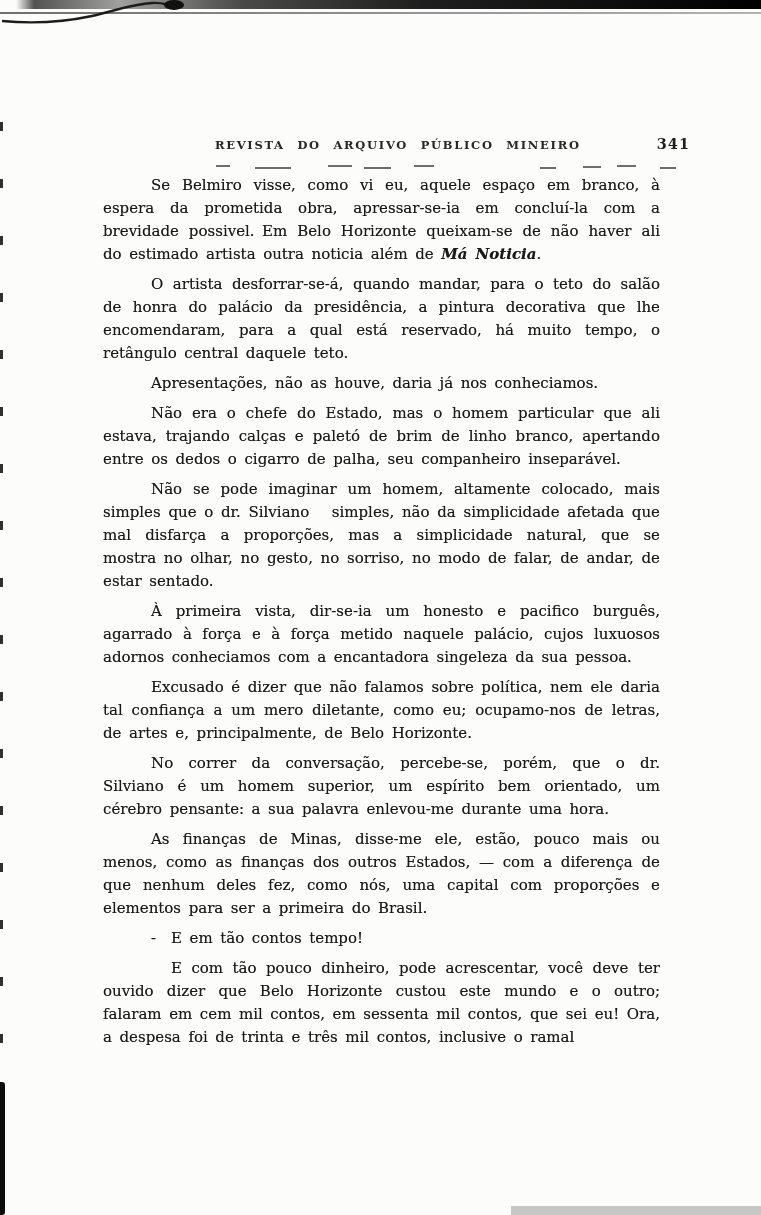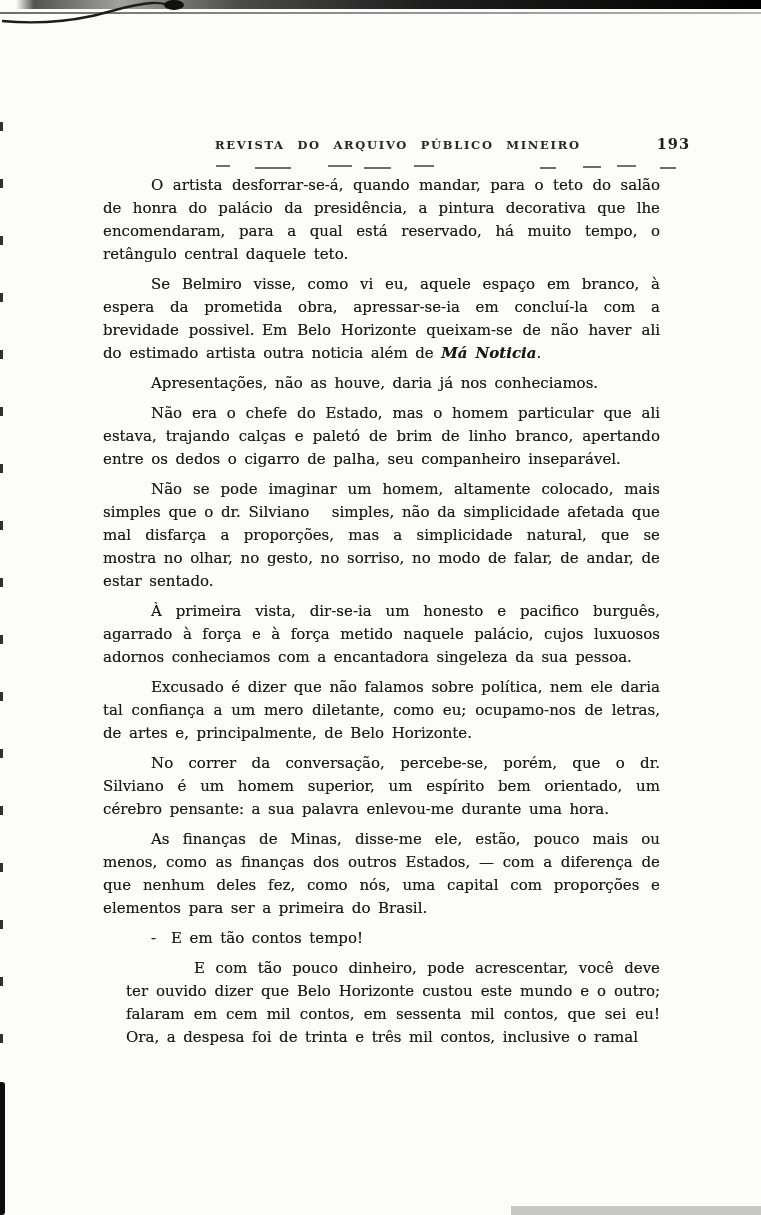--- a/index.html
+++ b/index.html
@@ -45,56 +45,56 @@
     font-size:14.5px;font-weight:bold;letter-spacing:1px;color:#1e1e1e;
   }
   
   .text{
     position:absolute;left:103px;top:174px;width:557px;
     font-size:15px;line-height:23px;text-align:justify;
     word-spacing:2.8px;color:#191919;
     text-shadow:0 0 .5px rgba(22,22,22,.55);
   }
   .text p{margin:0 0 7px 0;text-indent:48px;}
-  .text p.deep{text-indent:68px;margin-left:23px;}
+  .text p.deep{text-indent:68px;}
   em.bi{font-style:italic;font-weight:bold;}
 </style>
 </head>
 <body>
 
 <div class="sheet">
 
   <div class="top-band"></div>
   <div class="top-line"></div>
   <svg class="pen-stroke" width="210" height="28" viewBox="0 0 210 28">
     <path d="M2 21 C 34 24, 64 22, 92 16 C 118 10, 132 4, 152 3 C 162 2.4, 170 5, 175 9" stroke="#1c1c1c" stroke-width="2.4" fill="none"></path>
     <ellipse cx="174" cy="5" rx="10" ry="5" fill="#111"></ellipse>
   </svg>
   <div class="left-ticks"></div>
   <div class="left-strip"></div>
   <div class="bottom-band"></div>
 
   <div class="header">
     <span class="header-title">REVISTA DO ARQUIVO PÚBLICO MINEIRO</span>
-    <span class="page-num">193</span>
+    <span class="page-num">341</span>
   </div>
 
   <i class="dash" style="left:216px;top:165px;width:14px;"></i>
   <i class="dash" style="left:255px;top:167px;width:36px;"></i>
   <i class="dash" style="left:328px;top:165px;width:24px;"></i>
   <i class="dash" style="left:364px;top:167px;width:27px;"></i>
   <i class="dash" style="left:414px;top:165px;width:20px;"></i>
   <i class="dash" style="left:540px;top:167px;width:16px;"></i>
   <i class="dash" style="left:583px;top:166px;width:18px;"></i>
   <i class="dash" style="left:617px;top:165px;width:19px;"></i>
   <i class="dash" style="left:660px;top:167px;width:16px;"></i>
 
   <main class="text">
+    <p><span>Se Belmiro visse, como vi eu, aquele espaço em branco, à espera da prometida obra, apressar-se-ia em concluí-la com a brevidade possivel. Em Belo Horizonte queixam-se de não haver ali do estimado artista outra noticia além de </span><em class="bi">Má Noticia</em><span>.</span></p>
     <p>O artista desforrar-se-á, quando mandar, para o teto do salão de honra do palácio da presidência, a pintura decorativa que lhe encomendaram, para a qual está reservado, há muito tempo, o retângulo central daquele teto.</p>
-    <p><span>Se Belmiro visse, como vi eu, aquele espaço em branco, à espera da prometida obra, apressar-se-ia em concluí-la com a brevidade possivel. Em Belo Horizonte queixam-se de não haver ali do estimado artista outra noticia além de </span><em class="bi">Má Noticia</em><span>.</span></p>
     <p>Apresentações, não as houve, daria já nos conheciamos.</p>
     <p>Não era o chefe do Estado, mas o homem particular que ali estava, trajando calças e paletó de brim de linho branco, apertando entre os dedos o cigarro de palha, seu companheiro inseparável.</p>
     <p>Não se pode imaginar um homem, altamente colocado, mais simples que o dr. Silviano  simples, não da simplicidade afetada que mal disfarça a proporções, mas a simplicidade natural, que se mostra no olhar, no gesto, no sorriso, no modo de falar, de andar, de estar sentado.</p>
     <p>À primeira vista, dir-se-ia um honesto e pacifico burguês, agarrado à força e à força metido naquele palácio, cujos luxuosos adornos conheciamos com a encantadora singeleza da sua pessoa.</p>
     <p>Excusado é dizer que não falamos sobre política, nem ele daria tal confiança a um mero diletante, como eu; ocupamo-nos de letras, de artes e, principalmente, de Belo Horizonte.</p>
     <p>No correr da conversação, percebe-se, porém, que o dr. Silviano é um homem superior, um espírito bem orientado, um cérebro pensante: a sua palavra enlevou-me durante uma hora.</p>
     <p>As finanças de Minas, disse-me ele, estão, pouco mais ou menos, como as finanças dos outros Estados, — com a diferença de que nenhum deles fez, como nós, uma capital com proporções e elementos para ser a primeira do Brasil.</p>
     <p>- E em tão contos tempo!</p>
     <p class="deep">E com tão pouco dinheiro, pode acrescentar, você deve ter ouvido dizer que Belo Horizonte custou este mundo e o outro; falaram em cem mil contos, em sessenta mil contos, que sei eu! Ora, a despesa foi de trinta e três mil contos, inclusive o ramal</p>
   </main>

